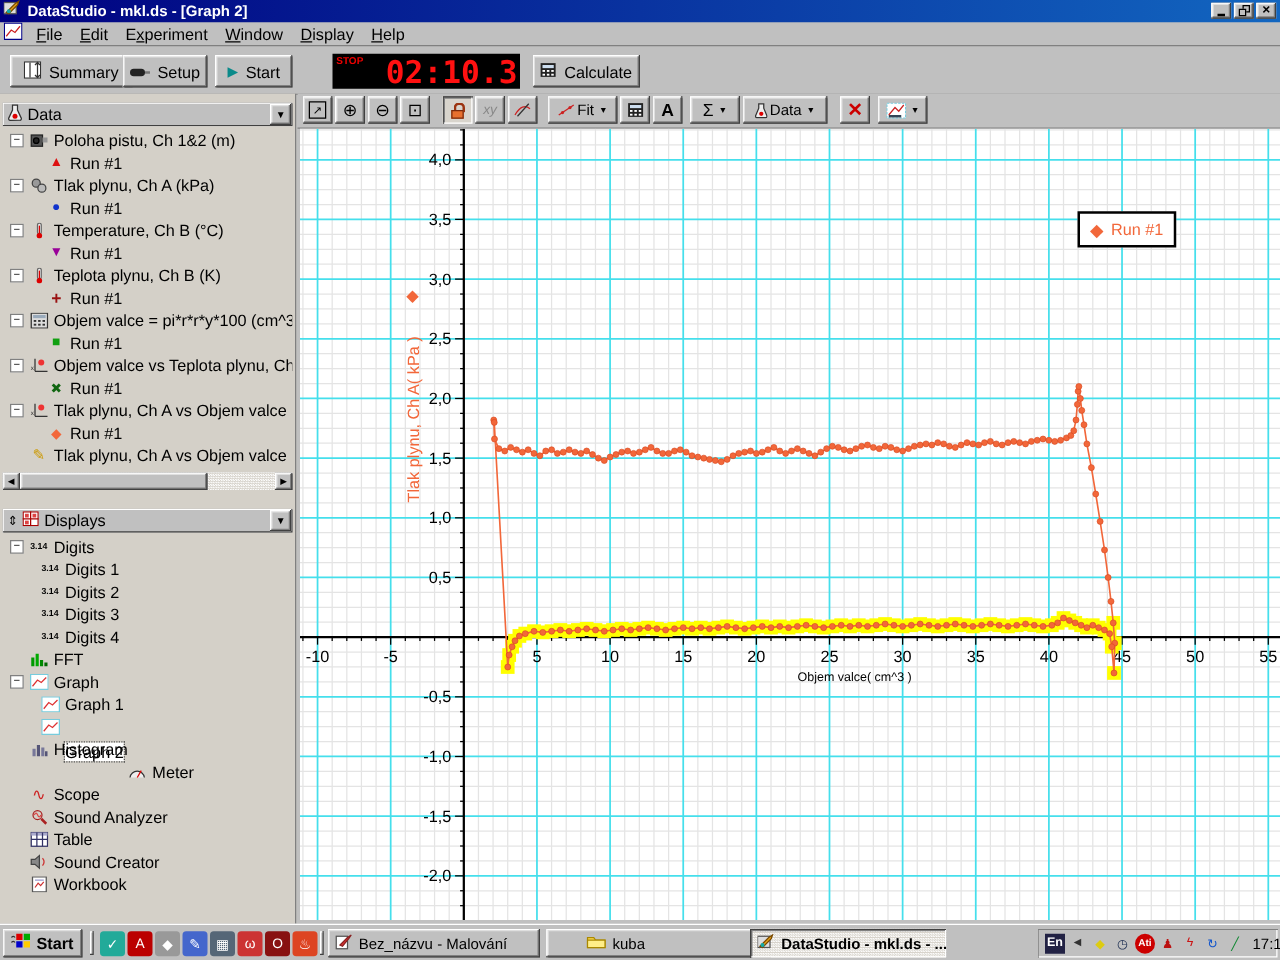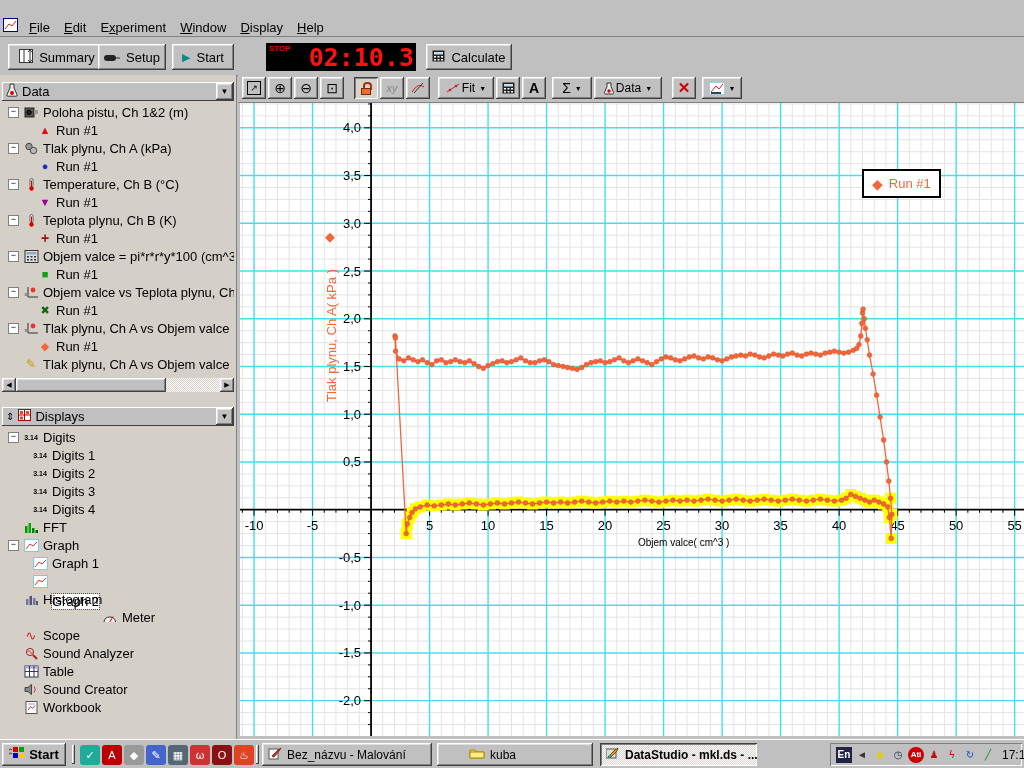--- a/index.html
+++ b/index.html
@@ -94,20 +94,39 @@
   #tray{position:absolute;right:2px;top:3px;width:192px;height:23px;display:flex;align-items:center;gap:2px;
       padding:0 6px;box-sizing:border-box;box-shadow:inset 1px 1px #808080,inset -1px -1px #fff;}
   .tray-ic{width:16px;height:16px;display:flex;align-items:center;justify-content:center;font-size:10px;flex:none;}
   #clock{font-size:12px;margin-left:4px;}
 </style>
 </head>
 <body>
 
 <div id="app">
 
+  <div id="titlebar" class="abs">
+    <span><svg width="14" height="13">
+          <rect x="0" y="2" width="10" height="9" fill="#ddd" stroke="#555"></rect>
+          <path d="M2 10 L9 3 L12 1 L11 4 L4 11 Z" fill="#e3a017" stroke="#7a4a00"></path>
+          <circle cx="4" cy="9" r="1.6" fill="#1aa"></circle>
+        </svg></span>
+    <span class="ttl">DataStudio - mkl.ds - [Graph 2]</span>
+    <div class="win-controls">
+      <div class="wc-btn">
+          <div class="g-min"></div>
+        </div>
+      <div class="wc-btn">
+          <div class="g-rest"></div>
+        </div>
+      <div class="wc-btn">
+          <span class="g-close">×</span>
+        </div>
+    </div>
+  </div>
 
   <div id="menubar" class="abs">
     <span style="margin-right:4px"><svg width="15" height="14">
           <rect x="0.5" y="0.5" width="14" height="13" fill="#fff" stroke="#008"></rect>
           <polyline points="2,11 6,6 9,8 13,3" fill="none" stroke="#c22"></polyline>
         </svg></span>
     <div id="menu-items" style="display:flex">
         <span class="menu-item"><u>F</u>ile</span>
         <span class="menu-item"><u>E</u>dit</span>
         <span class="menu-item">E<u>x</u>periment</span>
@@ -1130,21 +1149,21 @@
       </div>
     <div class="tb-grip" style="left:256px"></div>
     <div id="tasks">
         <div class="task-btn" style="left: 262px; width: 170px;">
           <span><svg width="14" height="13">
               <rect x="1" y="2" width="9" height="10" fill="#fff" stroke="#555"></rect>
               <path d="M4 9 L10 3 L13 1 L11 4 L6 10 Z" fill="#d33" stroke="#822"></path>
             </svg></span>
           <span>Bez_názvu - Malování</span>
         </div>
-        <div class="task-btn" style="left: 437px; width: 156px; padding-left: 32px;">
+        <div class="task-btn" style="left: 437px; width: 180px; padding-left: 32px;">
           <span><svg width="16" height="12">
               <path d="M1 3 h5 l1.5 2 H15 v6 H1 Z" fill="#fd5" stroke="#a80"></path>
               <path d="M1 5 h14 v6 H1 Z" fill="#fe8" stroke="#a80"></path>
             </svg></span>
           <span>kuba</span>
         </div>
         <div class="task-btn active" style="left: 600px; width: 157px;">
           <span><svg width="14" height="13">
               <rect x="0" y="2" width="10" height="9" fill="#ddd" stroke="#555"></rect>
               <path d="M2 10 L9 3 L12 1 L11 4 L4 11 Z" fill="#e3a017" stroke="#7a4a00"></path>

